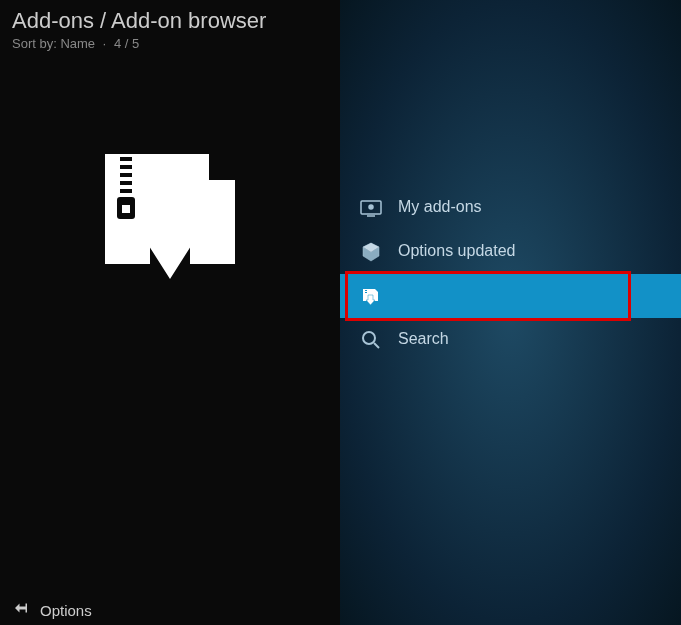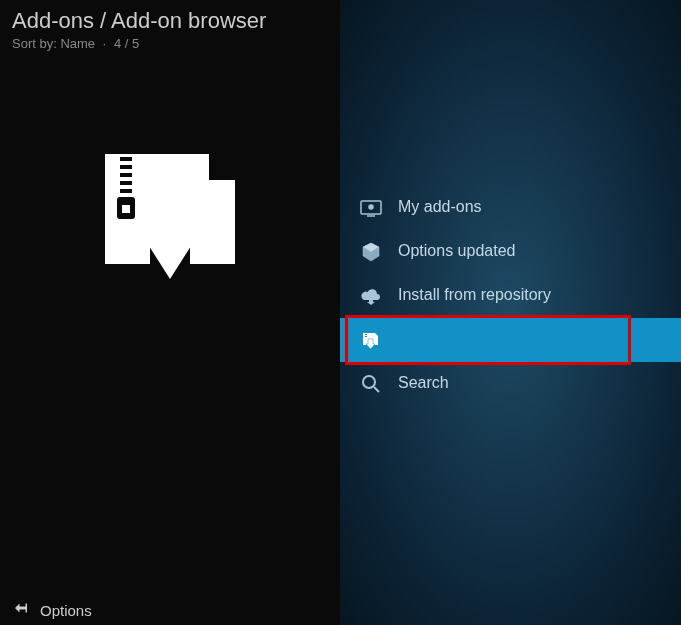--- a/index.html
+++ b/index.html
@@ -156,29 +156,20 @@
     <div class="menu-item">
       <span class="menu-item-icon">
         <svg width="20" height="20" viewBox="0 0 20 20" fill="#a8c4d6">
           <path d="M10 1 L18 5 L18 14 L10 19 L2 14 L2 5 Z M10 1 L10 10 M2 5 L10 10 L18 5" fill="#8aacc0" stroke="#a8c4d6" stroke-width="0.5"></path>
           <path d="M10 1 L18 5 L10 10 L2 5 Z" fill="#c5d8e5"></path>
         </svg>
       </span>
       <span>Options updated</span>
     </div>
 
-    <div class="menu-item">
-      <span class="menu-item-icon">
-        <svg width="22" height="18" viewBox="0 0 22 18" fill="#a8c4d6">
-          <path d="M17 7 A5 5 0 0 0 7.5 5 A4 4 0 0 0 4 13 L17 13 A3 3 0 0 0 17 7 Z"></path>
-          <path d="M9 10 L9 15 L7 15 L11 18 L15 15 L13 15 L13 10 Z" fill="#a8c4d6"></path>
-        </svg>
-      </span>
-      <span>Install from repository</span>
-    </div>
 
     <div class="menu-item selected">
       <div class="highlight-box"></div>
       <span class="menu-item-icon">
         <svg width="20" height="18" viewBox="0 0 20 18" fill="#ffffff">
           <path d="M2 2 L14 2 L17 5 L17 14 L2 14 Z"></path>
           <path d="M7 8 L7 13 L5 13 L9.5 18 L14 13 L12 13 L12 8 Z" fill="#ffffff" stroke="#1291c7" stroke-width="0.5"></path>
           <rect x="4" y="3" width="2" height="1" fill="#1291c7"></rect>
           <rect x="4" y="5" width="2" height="1" fill="#1291c7"></rect>
         </svg>

